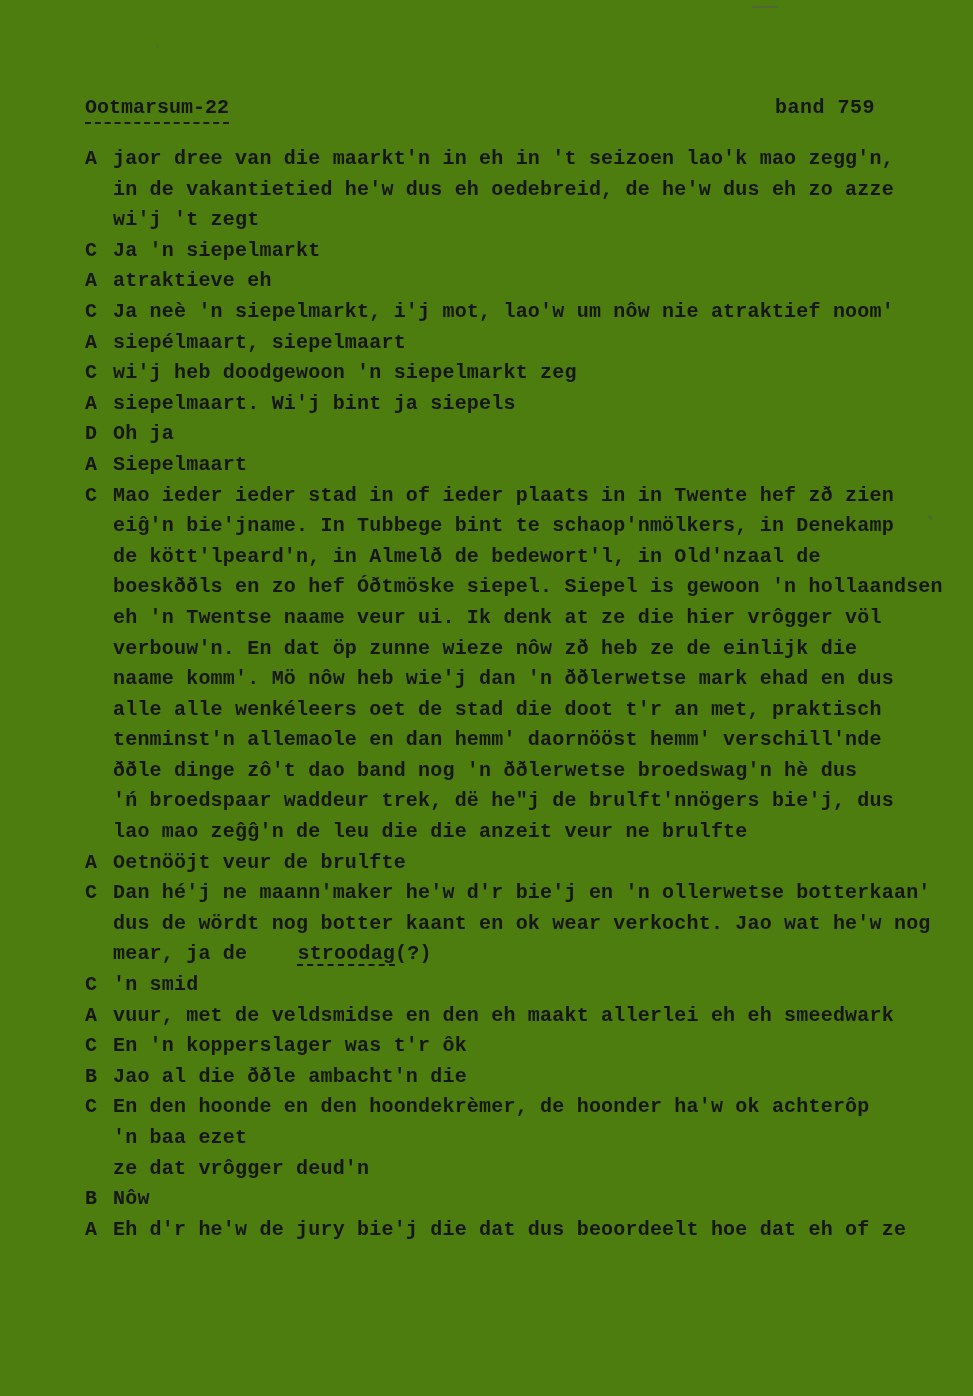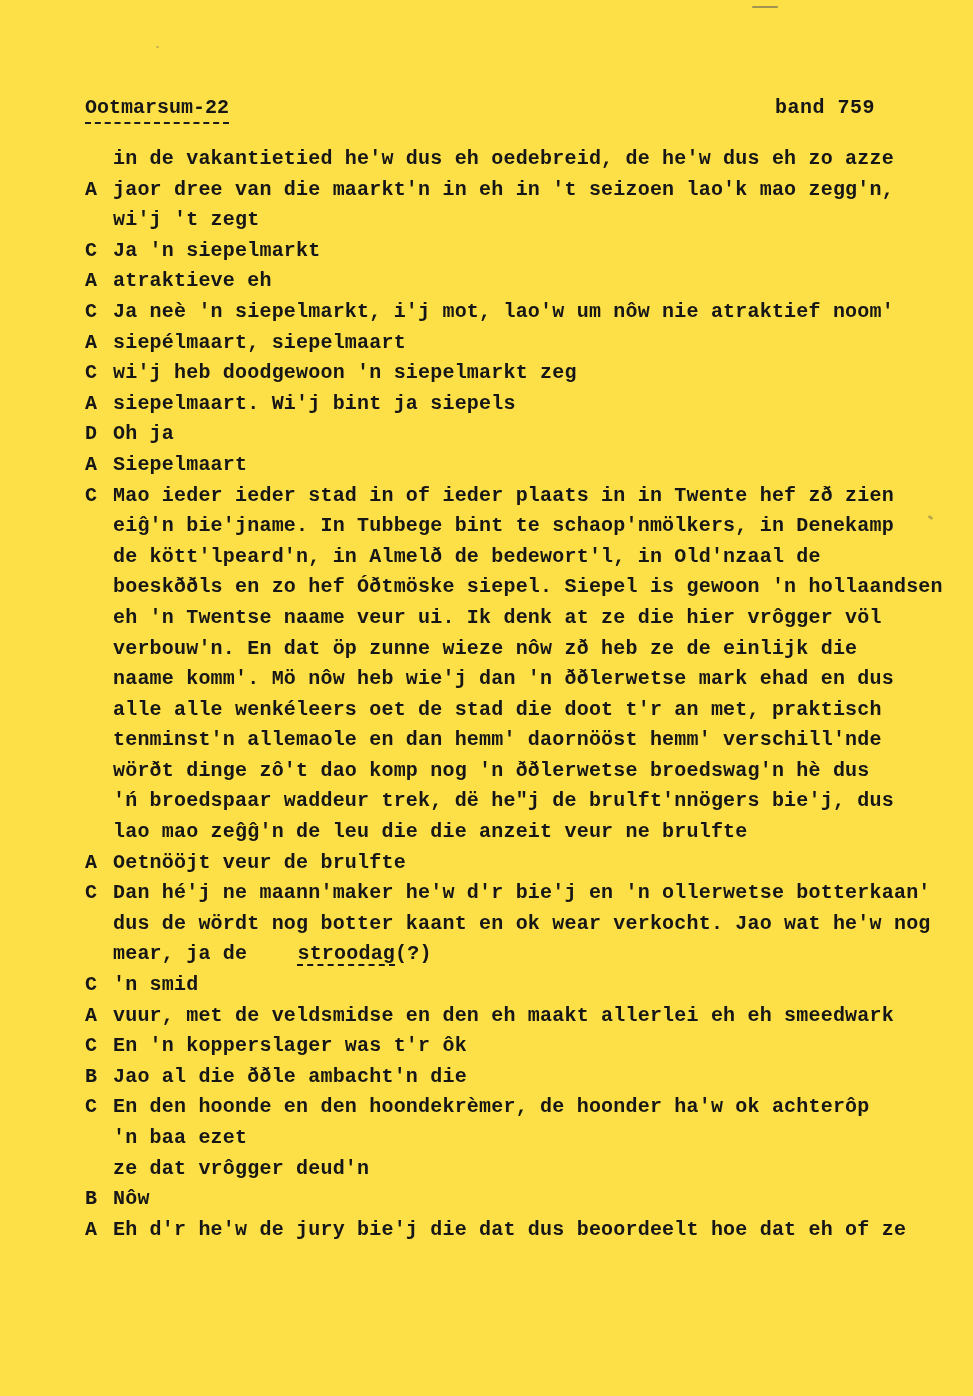--- a/index.html
+++ b/index.html
@@ -5,21 +5,21 @@
   html, body {
     margin: 0;
     padding: 0;
     background: #e8e6e1;
   }
   .page {
     position: relative;
     width: 973px;
     height: 1396px;
     margin: 0 auto;
-    background: #fde047;
+    background: #4d7c0f;
     color: #161616;
     font-family: "Liberation Mono", "DejaVu Sans Mono", monospace;
     font-weight: 600;
     overflow: hidden;
   }
   .header {
     display: flex;
     justify-content: space-between;
     align-items: flex-start;
     padding: 96px 98px 0 85px;
@@ -72,41 +72,41 @@
   <div class="speck" id="speck-1"></div>
   <div class="speck" id="speck-2"></div>
   <div class="speck" id="speck-3"></div>
 
   <div class="header">
     <span class="doc-title">Ootmarsum-22</span>
     <span class="band-label">band 759</span>
   </div>
 
   <div class="content" id="transcript">
+      <div class="line"><span class="speaker">A</span><span class="seg">jaor dree van die maarkt'n in eh in 't seizoen lao'k mao zegg'n,</span></div>
       <div class="line"><span class="speaker"></span><span class="seg">in de vakantietied he'w dus eh oedebreid, de he'w dus eh zo azze</span></div>
-      <div class="line"><span class="speaker">A</span><span class="seg">jaor dree van die maarkt'n in eh in 't seizoen lao'k mao zegg'n,</span></div>
       <div class="line"><span class="speaker"></span><span class="seg">wi'j 't zegt</span></div>
       <div class="line"><span class="speaker">C</span><span class="seg">Ja 'n siepelmarkt</span></div>
       <div class="line"><span class="speaker">A</span><span class="seg">atraktieve eh</span></div>
       <div class="line"><span class="speaker">C</span><span class="seg">Ja neè 'n siepelmarkt, i'j mot, lao'w um nôw nie atraktief noom'</span></div>
       <div class="line"><span class="speaker">A</span><span class="seg">siepélmaart, siepelmaart</span></div>
       <div class="line"><span class="speaker">C</span><span class="seg">wi'j heb doodgewoon 'n siepelmarkt zeg</span></div>
       <div class="line"><span class="speaker">A</span><span class="seg">siepelmaart. Wi'j bint ja siepels</span></div>
       <div class="line"><span class="speaker">D</span><span class="seg">Oh ja</span></div>
       <div class="line"><span class="speaker">A</span><span class="seg">Siepelmaart</span></div>
       <div class="line"><span class="speaker">C</span><span class="seg">Mao ieder ieder stad in of ieder plaats in in Twente hef zð zien</span></div>
       <div class="line"><span class="speaker"></span><span class="seg">eiĝ'n bie'jname. In Tubbege bint te schaop'nmölkers, in Denekamp</span></div>
       <div class="line"><span class="speaker"></span><span class="seg">de kött'lpeard'n, in Almelð de bedewort'l, in Old'nzaal de</span></div>
       <div class="line"><span class="speaker"></span><span class="seg">boeskððls en zo hef Óðtmöske siepel. Siepel is gewoon 'n hollaandsen</span></div>
       <div class="line"><span class="speaker"></span><span class="seg">eh 'n Twentse naame veur ui. Ik denk at ze die hier vrôgger völ</span></div>
       <div class="line"><span class="speaker"></span><span class="seg">verbouw'n. En dat öp zunne wieze nôw zð heb ze de einlijk die</span></div>
       <div class="line"><span class="speaker"></span><span class="seg">naame komm'. Mö nôw heb wie'j dan 'n ððlerwetse mark ehad en dus</span></div>
       <div class="line"><span class="speaker"></span><span class="seg">alle alle wenkéleers oet de stad die doot t'r an met, praktisch</span></div>
       <div class="line"><span class="speaker"></span><span class="seg">tenminst'n allemaole en dan hemm' daornööst hemm' verschill'nde</span></div>
-      <div class="line"><span class="speaker"></span><span class="seg">wörðt dinge zô't dao komp nog 'n ððlerwetse broedswag'n hè dus</span></div>
+      <div class="line"><span class="speaker"></span><span class="seg">ððle dinge zô't dao band nog 'n ððlerwetse broedswag'n hè dus</span></div>
       <div class="line"><span class="speaker"></span><span class="seg">'ń broedspaar waddeur trek, dë he"j de brulft'nnögers bie'j, dus</span></div>
       <div class="line"><span class="speaker"></span><span class="seg">lao mao zeĝĝ'n de leu die die anzeit veur ne brulfte</span></div>
       <div class="line"><span class="speaker">A</span><span class="seg">Oetnööjt veur de brulfte</span></div>
       <div class="line"><span class="speaker">C</span><span class="seg">Dan hé'j ne maann'maker he'w d'r bie'j en 'n ollerwetse botterkaan'</span></div>
       <div class="line"><span class="speaker"></span><span class="seg">dus de wördt nog botter kaant en ok wear verkocht. Jao wat he'w nog</span></div>
       <div class="line"><span class="speaker"></span><span class="seg">mear, ja de </span><span class="seg u">stroodag</span><span class="seg">(?)</span></div>
       <div class="line"><span class="speaker">C</span><span class="seg">'n smid</span></div>
       <div class="line"><span class="speaker">A</span><span class="seg">vuur, met de veldsmidse en den eh maakt allerlei eh eh smeedwark</span></div>
       <div class="line"><span class="speaker">C</span><span class="seg">En 'n kopperslager was t'r ôk</span></div>
       <div class="line"><span class="speaker">B</span><span class="seg">Jao al die ððle ambacht'n die</span></div>

